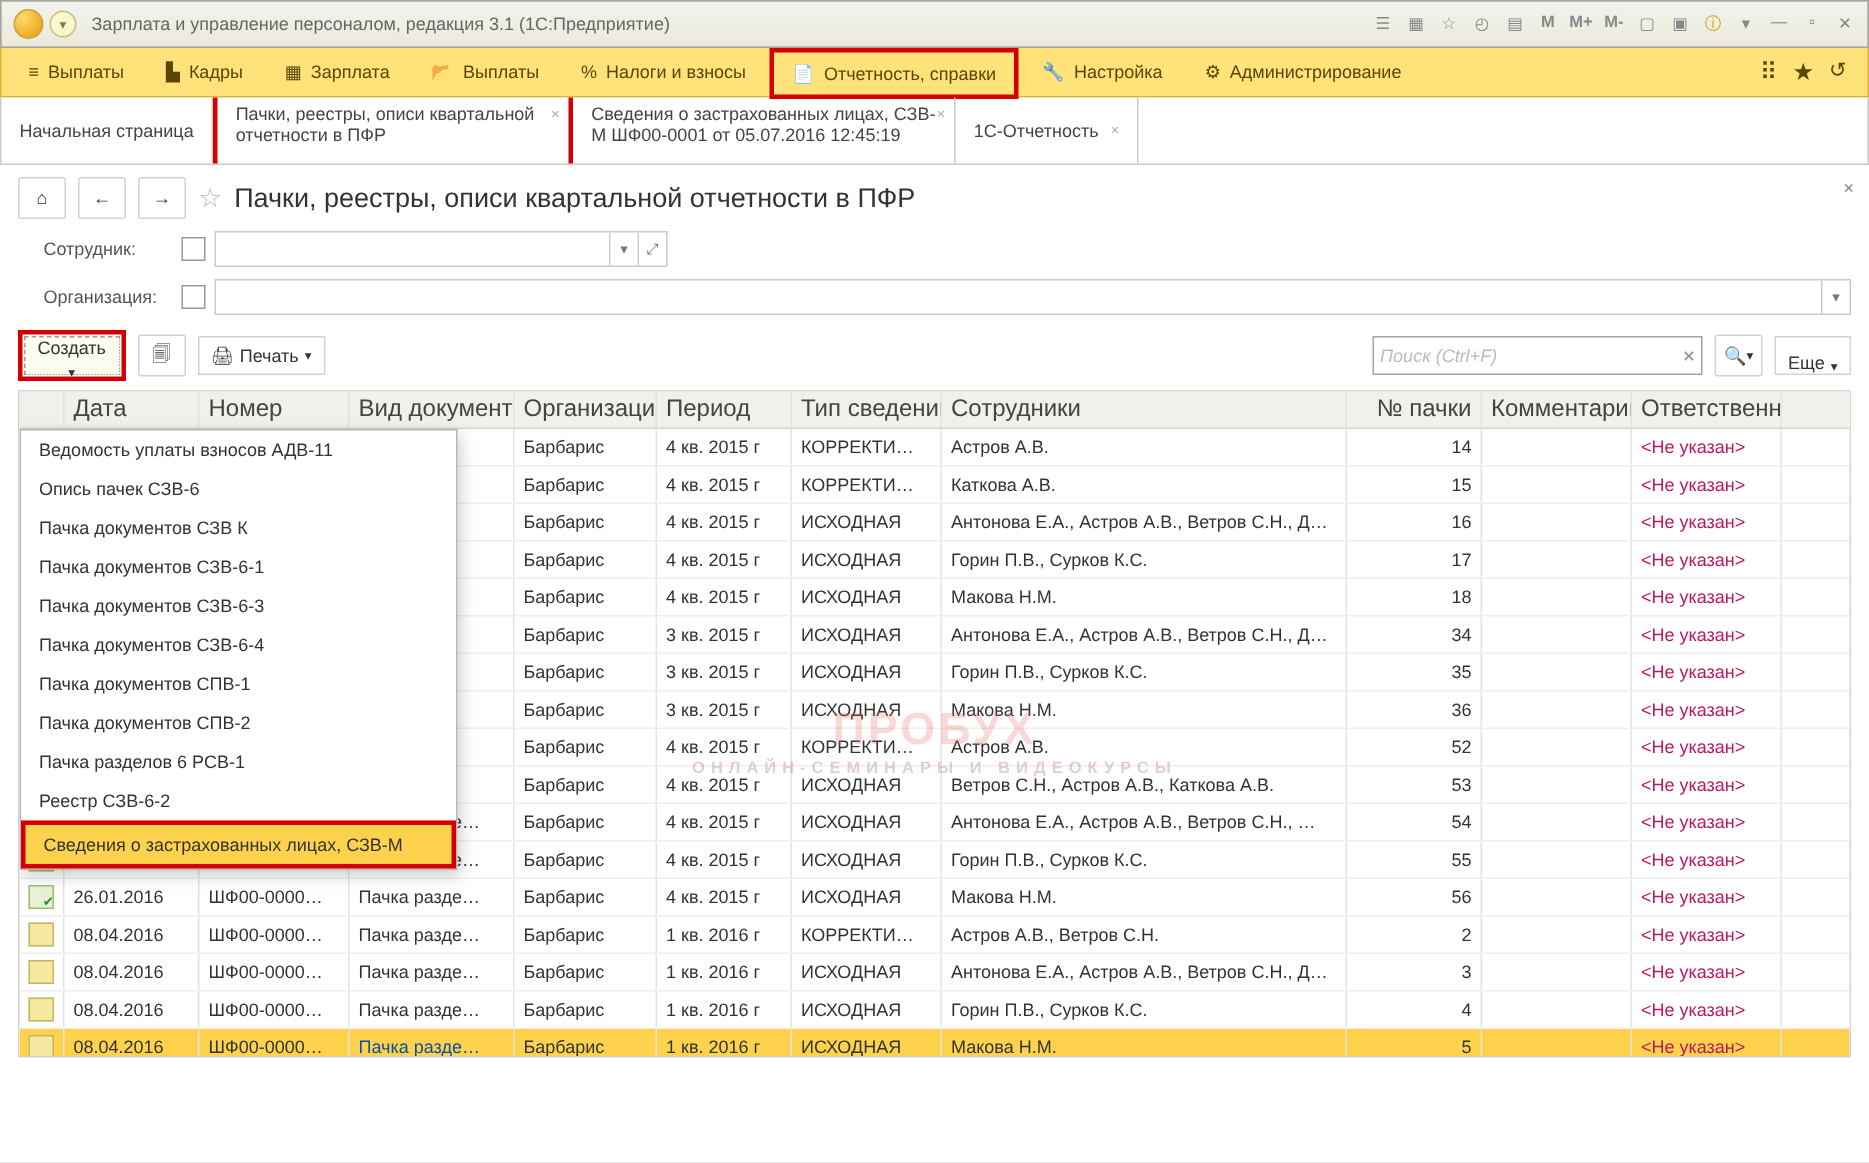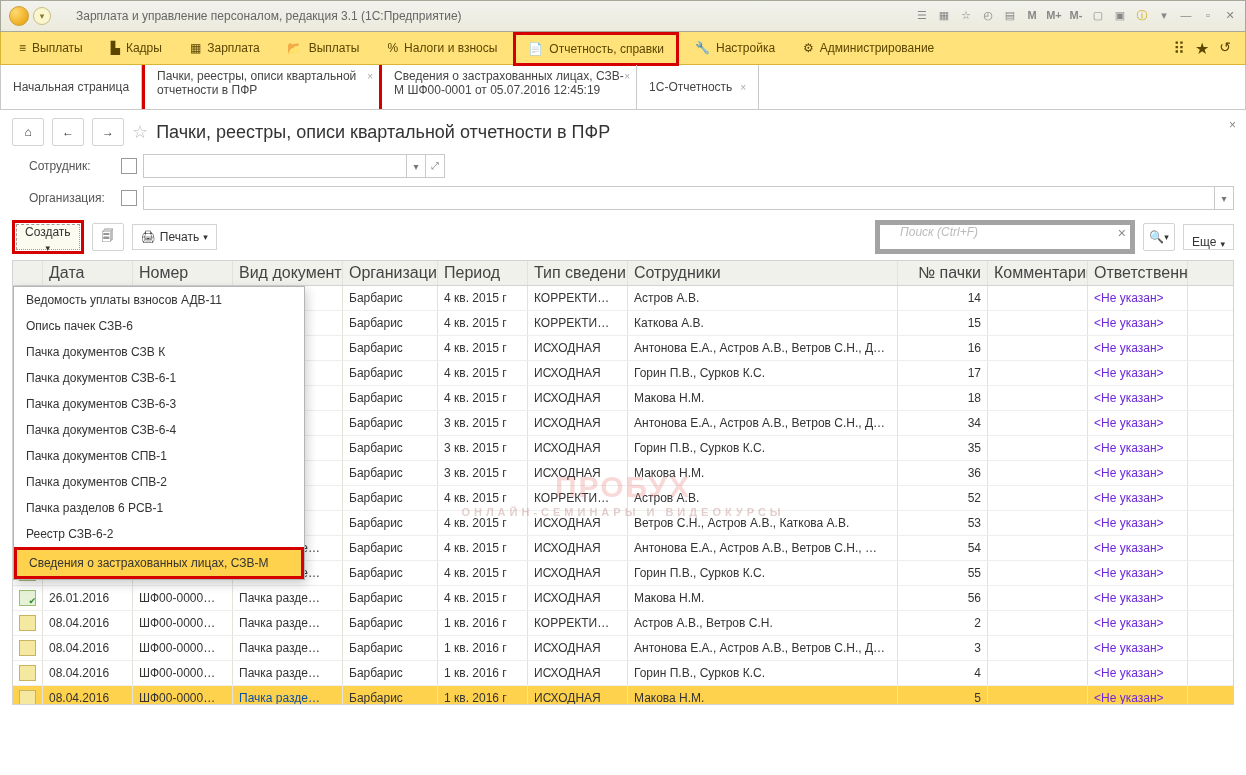--- a/index.html
+++ b/index.html
@@ -1,20 +1,20 @@
 <!DOCTYPE html>
 <html><head>
 <meta charset="utf-8">
 <style>
 html, body { margin:0; padding:0; font-family: Arial, sans-serif; font-size:12px; background:#b0b0b0; color:#333; }
 .window { width:1246px; height:775px; background:#b0b0b0; position:relative; }
 .titlebar { height:30px; background: linear-gradient(#f2f2ee,#eceadb); display:flex; align-items:center; padding:0 8px; border:1px solid #a8a89a; position:relative; }
 .title-left-orb { width:18px; height:18px; border-radius:50%; background: radial-gradient(circle at 30% 30%, #ffda70, #e69a00); border:1px solid #caa03a; margin-right:4px;}
 .title-arrow { width:16px; height:16px; border-radius:50%; background:#faf7d0; border:1px solid #c7bd80; display:flex; align-items:center; justify-content:center; font-size:9px; color:#8a7b2c; margin-right:10px;}
-.titlebar .title-text { color:#666;margin-left:15px; }
+.titlebar .title-text { color:#666; }
 .titlebar-right { position:absolute; right:6px; top:5px; display:flex; gap:4px; }
 .tb-btn { width:16px; height:16px; border:1px solid transparent; display:flex; align-items:center; justify-content:center; color:#888; font-size:11px; cursor:pointer;}
 .m-text { font-weight:bold; font-size:11px; }
 .main-nav { height:32px; background:#ffe27a; display:flex; align-items:center; padding:0 6px; border:1px solid #dbb436; border-top:none; gap:4px; }
 .nav-item { display:flex; align-items:center; gap:6px; padding:0 12px; height:100%; color:#5a4600; cursor:pointer; }
 .nav-highlight { border:3px solid #d40000; padding:0 8px; height:28px; margin-top:1px; display:flex; align-items:center; }
 .nav-right { margin-left:auto; display:flex; gap:10px; padding-right:8px;}
 .tabs-row { background:#fff; border:1px solid #c9c9c9; border-top:none; display:flex; }
 .tab { padding:8px 12px; border-right:1px solid #c9c9c9; position:relative; min-height:28px; display:flex; align-items:center; color:#444; cursor:pointer; }
 .tab .close { color:#aaa; font-size:10px; margin-left:8px; }
@@ -27,32 +27,32 @@
 .filters { display:flex; flex-direction:column; gap:8px; margin-bottom:10px;margin-left:17px; }
 .filter-row { display:flex; align-items:center; gap:6px; }
 .filter-label { color:#555; width:86px; }
 .chk { width:14px; height:14px; border:1px solid #999; }
 .sel-input { border:1px solid #c9c9c9; height:22px; flex:1; display:flex; align-items:center; }
 .sel-dd { width:18px; border-left:1px solid #c9c9c9; text-align:center; color:#777; font-size:10px; height:100%; display:flex; align-items:center; justify-content:center;}
 .toolbar { display:flex; align-items:center; gap:8px; margin-bottom:6px; position:relative; }
 .create-btn { border:1px solid #9b9b9b; border-style:dashed dotted dotted dashed; height:24px; padding:0 8px; display:inline-flex; align-items:center; gap:4px; background:#fbfbf0; cursor:pointer;flex-direction:column; }
 .create-wrap{ border:3px solid #d40000; padding:1px; display:inline-flex; }
 .print-btn { border:1px solid #d3d3d3; height:24px; padding:0 8px; display:inline-flex; align-items:center; gap:4px; cursor:pointer; }
-.search-box { margin-left:auto; border:5px solid #a3a3a3; height:24px; width:210px; display:flex; padding:0 20px; color:#bbb; font-style:italic; position:relative;}
+.search-box { margin-left:auto; border:1px solid #a3a3a3; height:24px; width:210px; display:flex; align-items:center; padding:0 4px; color:#bbb; font-style:italic; position:relative;}
 .search-box .clr { position:absolute; right:4px; color:#888; cursor:pointer; font-style:normal; font-size:14px;}
 .more-btn { border:1px solid #d3d3d3; height:24px; padding:0 8px; display:inline-flex; align-items:flex-end; gap:4px; cursor:pointer; }
 .table { border:1px solid #d3d3d3; height:443px; overflow:hidden; }
 .thead, .trow { display:grid; grid-template-columns: 30px 90px 100px 110px 95px 90px 100px 270px 90px 100px 100px; align-items:center; }
 .thead { background:#f1f1eb; border-bottom:1px solid #d3d3d3; height:24px; font-size:16px; color:#444; }
 .thead > div, .trow > div { padding:0 6px; border-right:1px solid #e3e3dc; white-space:nowrap; overflow:hidden; text-overflow:ellipsis; height:100%; display:flex; align-items:center; }
 .thead .num { justify-content:flex-end; }
 .tbody { position:relative; }
 .trow { height:24px; border-bottom:1px solid #eee; font-size:12px; color:#333; }
 .trow .num { justify-content:flex-end; }
-.trow .grey { color:#6d28d9; }
+.trow .grey { color:#be185d; }
 .trow.sel { background:#ffd24d; }
 .trow .link { color:#0a4fa8; }
 .row-icon { width:16px; height:14px; display:inline-block; }
 .icon-doc { background:#f5e8a0; border:1px solid #c7b460; }
 .icon-docc { background:#e6f2d6; border:1px solid #9dbd70; position:relative;}
 .icon-docc::after{content:"✔"; position:absolute; font-size:9px; right:-1px; bottom:-1px; color:#2e8b2e;}
 .dropdown-menu { position:absolute; top:0; left:0; width:290px; background:#fff; border:1px solid #b5b5b5; box-shadow:2px 4px 10px rgba(0,0,0,.2); z-index:50; }
 .drop-item { padding:6px 12px; cursor:pointer; color:#333; }
 .drop-hl { border:3px solid #d40000; background:#ffd24d !important; }
 .watermark{ position:absolute; left:50%; top:50%; transform:translate(-50%,-60%); width:480px; text-align:center; color:rgba(230,100,100,.25); font-size:30px; font-weight:bold; letter-spacing:2px; pointer-events:none; z-index:5;}

